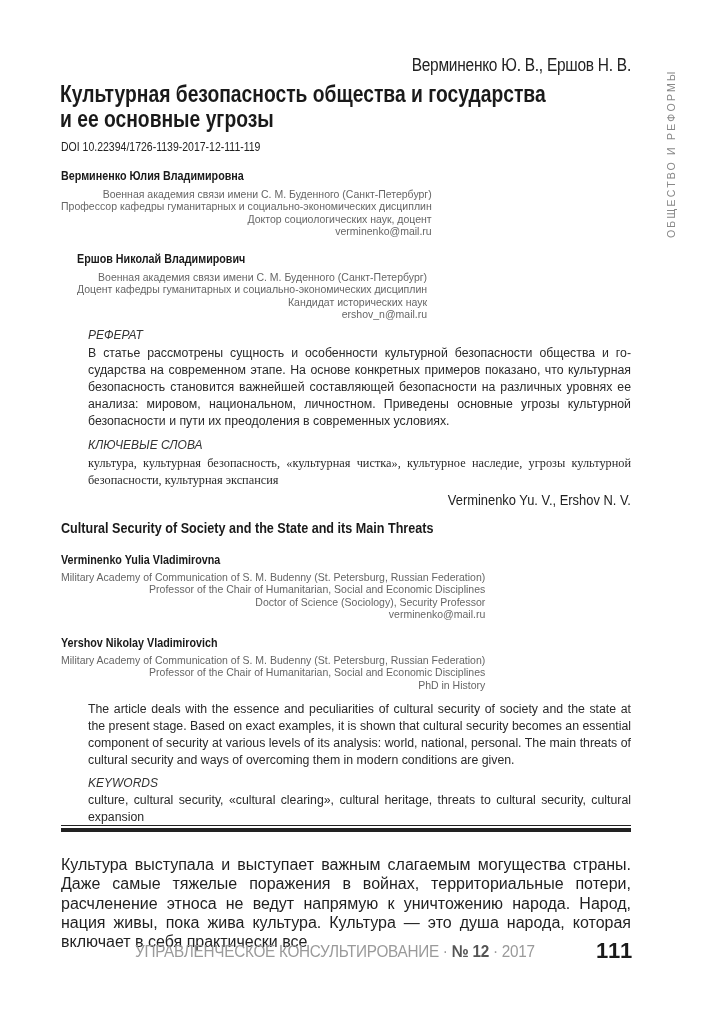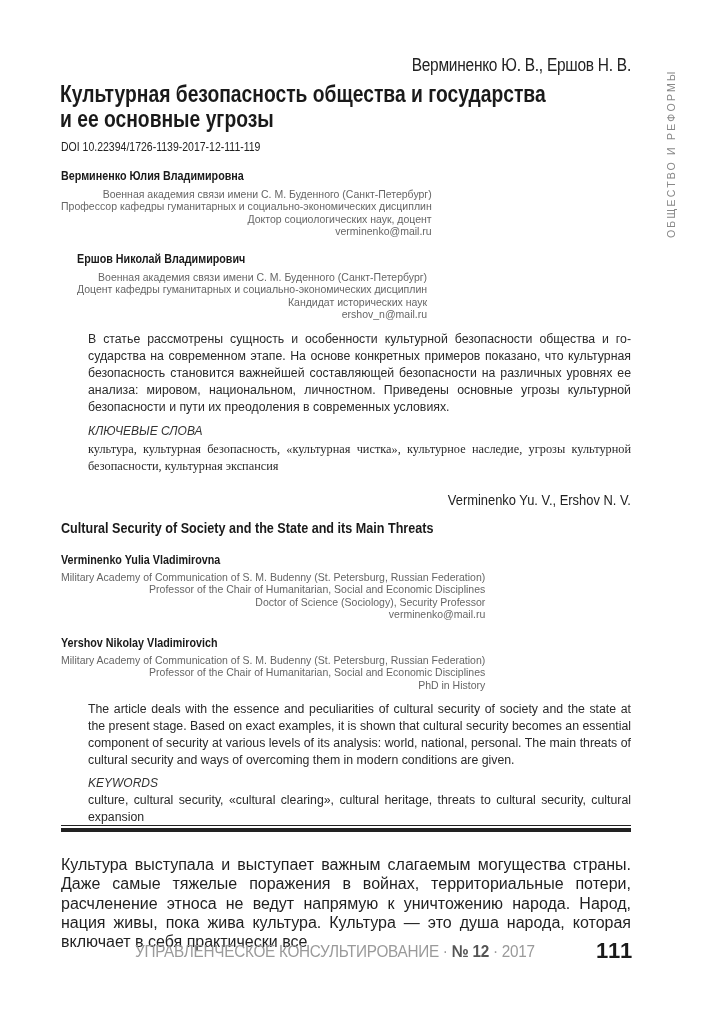--- a/index.html
+++ b/index.html
@@ -52,20 +52,21 @@
   <div class="author-name cond">Ершов Николай Владимирович</div>
   <div style="margin-top:5px;">
     <div class="aff">Военная академия связи имени С. М. Буденного (Санкт-Петербург)</div>
     <div class="aff">Доцент кафедры гуманитарных и социально-экономических дисциплин</div>
     <div class="aff">Кандидат исторических наук</div>
     <div class="aff">ershov_n@mail.ru</div>
   </div>
 </div>
 
 <div class="abs block" style="top:328px;">
+  <div class="label">РЕФЕРАТ</div>
   <div class="text" style="margin-top:3px;">В статье рассмотрены сущность и особенности культурной безопасности общества и го­сударства на современном этапе. На основе конкретных примеров показано, что куль­турная безопасность становится важнейшей составляющей безопасности на различных уровнях ее анализа: мировом, национальном, личностном. Приведены основные угрозы культурной безопасности и пути их преодоления в современных условиях.</div>
   <div class="label" style="margin-top:8px;">КЛЮЧЕВЫЕ СЛОВА</div>
   <div class="text" style="margin-top:3px;font-family:Liberation Serif, serif;">культура, культурная безопасность, «культурная чистка», культурное наследие, угрозы культурной безопасности, культурная экспансия</div>
 </div>
 
 <div class="abs en-authors cond">Verminenko Yu. V., Ershov N. V.</div>
 <div class="abs en-title cond">Cultural Security of Society and the State and its Main Threats</div>
 
 <div class="abs" style="left:61px; top:553px;">
   <div class="author-name cond">Verminenko Yulia Vladimirovna</div>

